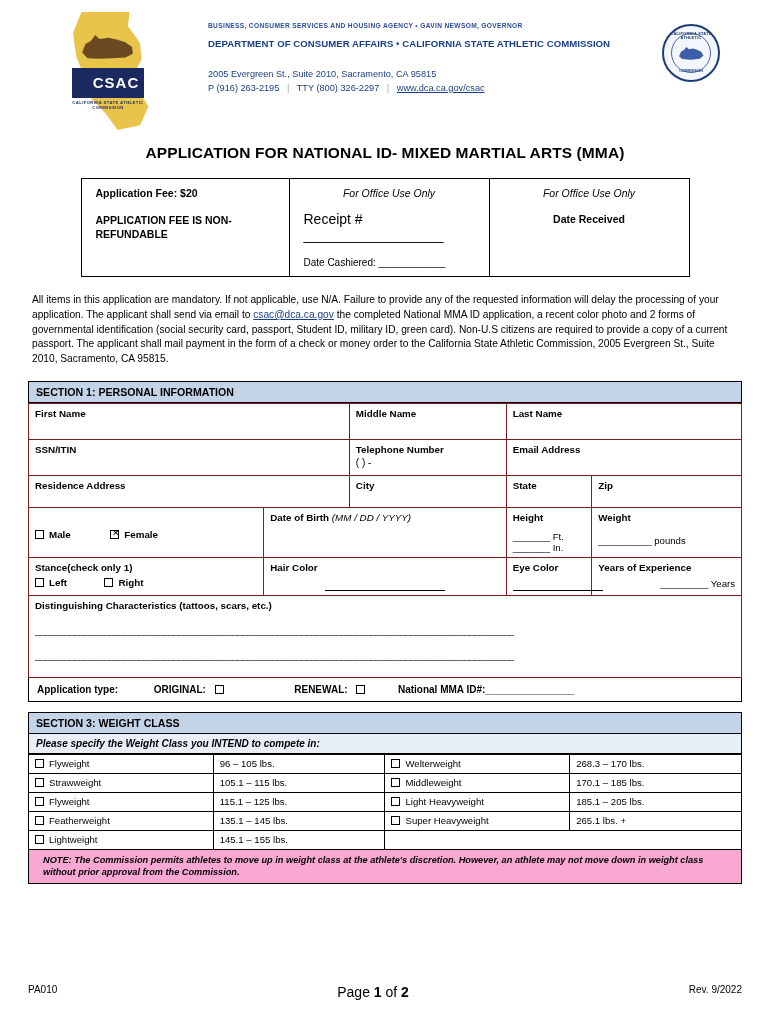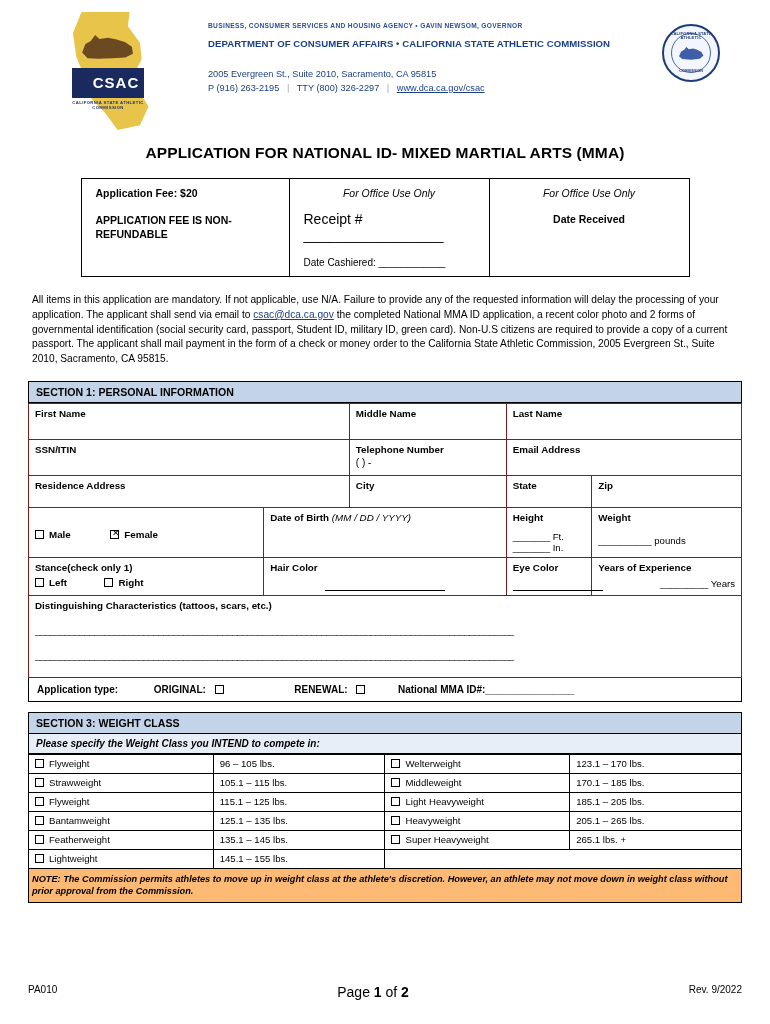--- a/index.html
+++ b/index.html
@@ -126,21 +126,21 @@
   .wc-note-row {
     border: 1px solid #000; border-top: none; background: #e8eef7;
     font-style: italic; font-weight: bold; font-size: 10px; padding: 4px 7px;
   }
   .wc-table { width: 100%; border-collapse: collapse; table-layout: fixed; border: 1px solid #000; border-top: none; }
   .wc-table td { border: 1px solid #000; font-size: 9.6px; padding: 3px 6px; height: 19px; }
   .wc-name { width: 172px; }
   .wc-range { width: 160px; }
   .wc-foot {
     border: 1px solid #000; border-top: none; font-style: italic; font-weight: bold;
-    font-size: 9.2px; padding: 4px 3px; line-height: 1.35; background: #fdba74;
+    font-size: 9.2px; padding: 4px 14px; line-height: 1.35; background: #f9a8d4;
   }
 
   
   .footer {
     position: absolute; left: 28px; right: 28px; bottom: 24px;
     display: flex; justify-content: space-between; font-size: 10px;
   }
   .footer .center { font-size: 14px; }
   .footer b { font-weight: bold; }
 </style>
@@ -316,39 +316,33 @@
         <col class="wc-name">
         <col class="wc-range">
         <col class="wc-name">
         <col class="wc-range">
       </colgroup>
     <tbody>
       <tr>
         <td><span class="chk"></span><span>Flyweight</span></td>
         <td>96 – 105 lbs.</td>
         <td><span class="chk"></span><span>Welterweight</span></td>
-        <td>123.1 – 170 lbs.</td>
+        <td>268.3 – 170 lbs.</td>
       </tr>
       <tr>
         <td><span class="chk"></span><span>Strawweight</span></td>
         <td>105.1 – 115 lbs.</td>
         <td><span class="chk"></span><span>Middleweight</span></td>
         <td>170.1 – 185 lbs.</td>
       </tr>
       <tr>
         <td><span class="chk"></span><span>Flyweight</span></td>
         <td>115.1 – 125 lbs.</td>
         <td><span class="chk"></span><span>Light Heavyweight</span></td>
         <td>185.1 – 205 lbs.</td>
-      </tr>
-      <tr>
-        <td><span class="chk"></span><span>Bantamweight</span></td>
-        <td>125.1 – 135 lbs.</td>
-        <td><span class="chk"></span><span>Heavyweight</span></td>
-        <td>205.1 – 265 lbs.</td>
       </tr>
       <tr>
         <td><span class="chk"></span><span>Featherweight</span></td>
         <td>135.1 – 145 lbs.</td>
         <td><span class="chk"></span><span>Super Heavyweight</span></td>
         <td>265.1 lbs. +</td>
       </tr>
       <tr>
         <td><span class="chk"></span><span>Lightweight</span></td>
         <td>145.1 – 155 lbs.</td>

